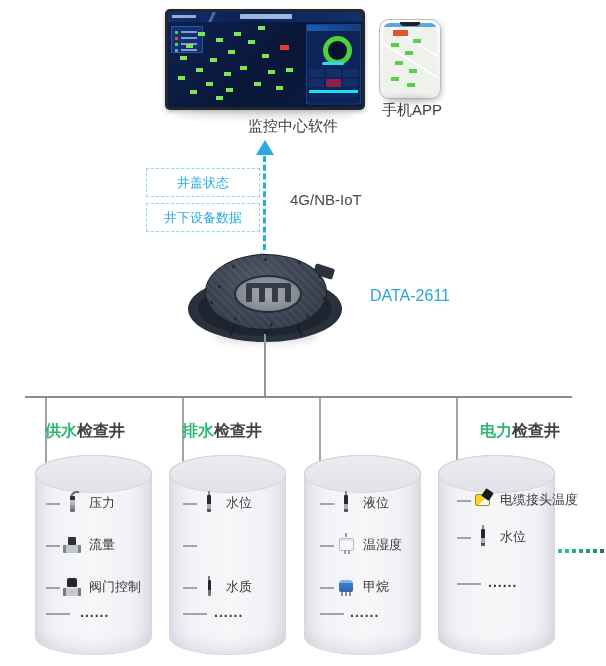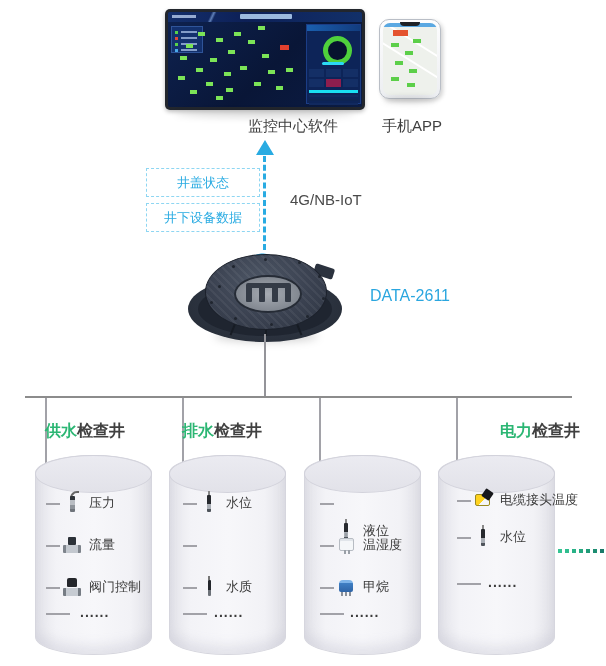--- a/index.html
+++ b/index.html
@@ -49,21 +49,21 @@
   .p-statusbar{position:absolute;left:0;top:0;right:0;height:4px;background:#5aa8e2;}
   .p-notch{position:absolute;left:50%;top:2px;width:20px;height:4px;margin-left:-10px;background:#1e2126;border-radius:0 0 4px 4px;}
   .p-markers{position:absolute;left:8px;top:20px;width:8px;height:4px;background:#5ccf49;
              box-shadow:14px 8px #5ccf49,4px 18px #5ccf49,18px 26px #5ccf49,0 34px #5ccf49,16px 40px #5ccf49,22px -4px #5ccf49;}
   .p-marker-red{position:absolute;left:10px;top:7px;width:15px;height:6px;background:#e4532f;}
   .p-shadow{left:384px;top:97px;width:50px;height:6px;background:rgba(0,0,0,.15);border-radius:50%;filter:blur(3px);}
 
   
   .dev-label{font-size:15px;font-weight:500;color:#3f3f3f;text-align:right;}
   .lbl-monitor{left:190px;top:117px;width:148px;}
-  .lbl-phone{left:374px;top:117px;width:68px;}
+  .lbl-phone{left:374px;top:101px;width:68px;}
 
   
   .arrow-head{left:256px;top:140px;width:0;height:0;border-left:9px solid transparent;border-right:9px solid transparent;border-bottom:15px solid #29abe2;}
   .arrow-line{left:263px;top:156px;width:0;height:94px;border-left:3px dashed #29abe2;}
   .msg-box{left:146px;width:112px;height:27px;border:1px dashed #8ed6f2;color:#29abe2;font-size:13px;
            display:flex;align-items:center;justify-content:center;background:#fff;}
   .msg-box.b1{top:168px;}
   .msg-box.b2{top:203px;}
   .net-label{left:290px;top:191px;font-size:15px;color:#4a4a4a;}
 
@@ -268,21 +268,21 @@
   <div class="abs tick" style="left:457px;top:500px;width:14px;"></div>
   <div class="abs tick" style="left:457px;top:537px;width:14px;"></div>
   <div class="abs tick" style="left:457px;top:583px;width:24px;"></div>
 
   <div class="abs well-header" style="left:45px;">
     <span class="g">供水</span><span class="d">检查井</span>
   </div>
   <div class="abs well-header" style="left:182px;">
     <span class="g">排水</span><span class="d">检查井</span>
   </div>
-  <div class="abs well-header" style="left:456px;padding-left:44px;">
+  <div class="abs well-header" style="left:436px;padding-left:44px;">
     <span class="g">电力</span><span class="d">检查井</span>
   </div>
 
   <div class="abs sensor-row" style="left:62px;top:488px;">
     <div class="icon" data-icon="pressure-sensor-icon"></div>
     <span class="sensor-label">压力</span>
   </div>
   <div class="abs sensor-row" style="left:62px;top:530px;">
     <div class="icon" data-icon="flow-meter-icon"></div>
     <span class="sensor-label">流量</span>
@@ -296,21 +296,21 @@
   <div class="abs sensor-row" style="left:199px;top:488px;">
     <div class="icon" data-icon="level-probe-icon"></div>
     <span class="sensor-label">水位</span>
   </div>
   <div class="abs sensor-row" style="left:199px;top:572px;">
     <div class="icon" data-icon="quality-probe-icon"></div>
     <span class="sensor-label">水质</span>
   </div>
   <div class="abs dots" style="left:214px;top:604px;">......</div>
 
-  <div class="abs sensor-row" style="left:336px;top:516px;">
+  <div class="abs sensor-row" style="left:336px;top:488px;">
     <div class="icon" data-icon="level-probe-icon"></div>
     <span class="sensor-label">液位</span>
   </div>
   <div class="abs sensor-row" style="left:336px;top:530px;">
     <div class="icon" data-icon="temp-humidity-icon"></div>
     <span class="sensor-label">温湿度</span>
   </div>
   <div class="abs sensor-row" style="left:336px;top:572px;">
     <div class="icon" data-icon="methane-icon"></div>
     <span class="sensor-label">甲烷</span>

